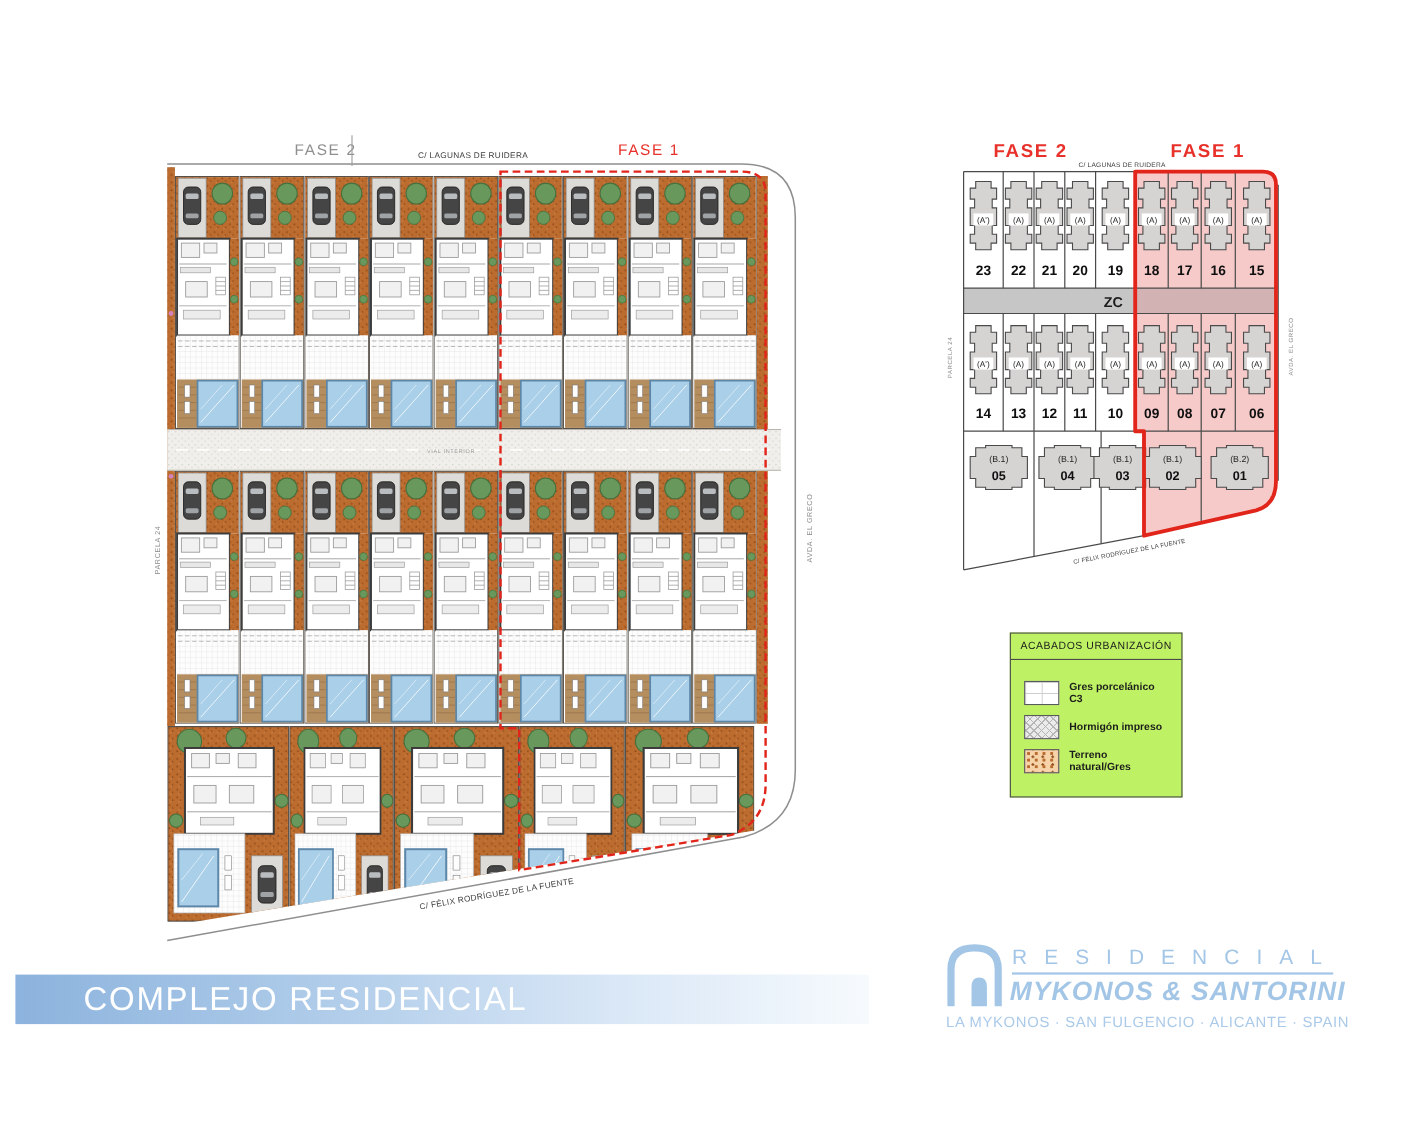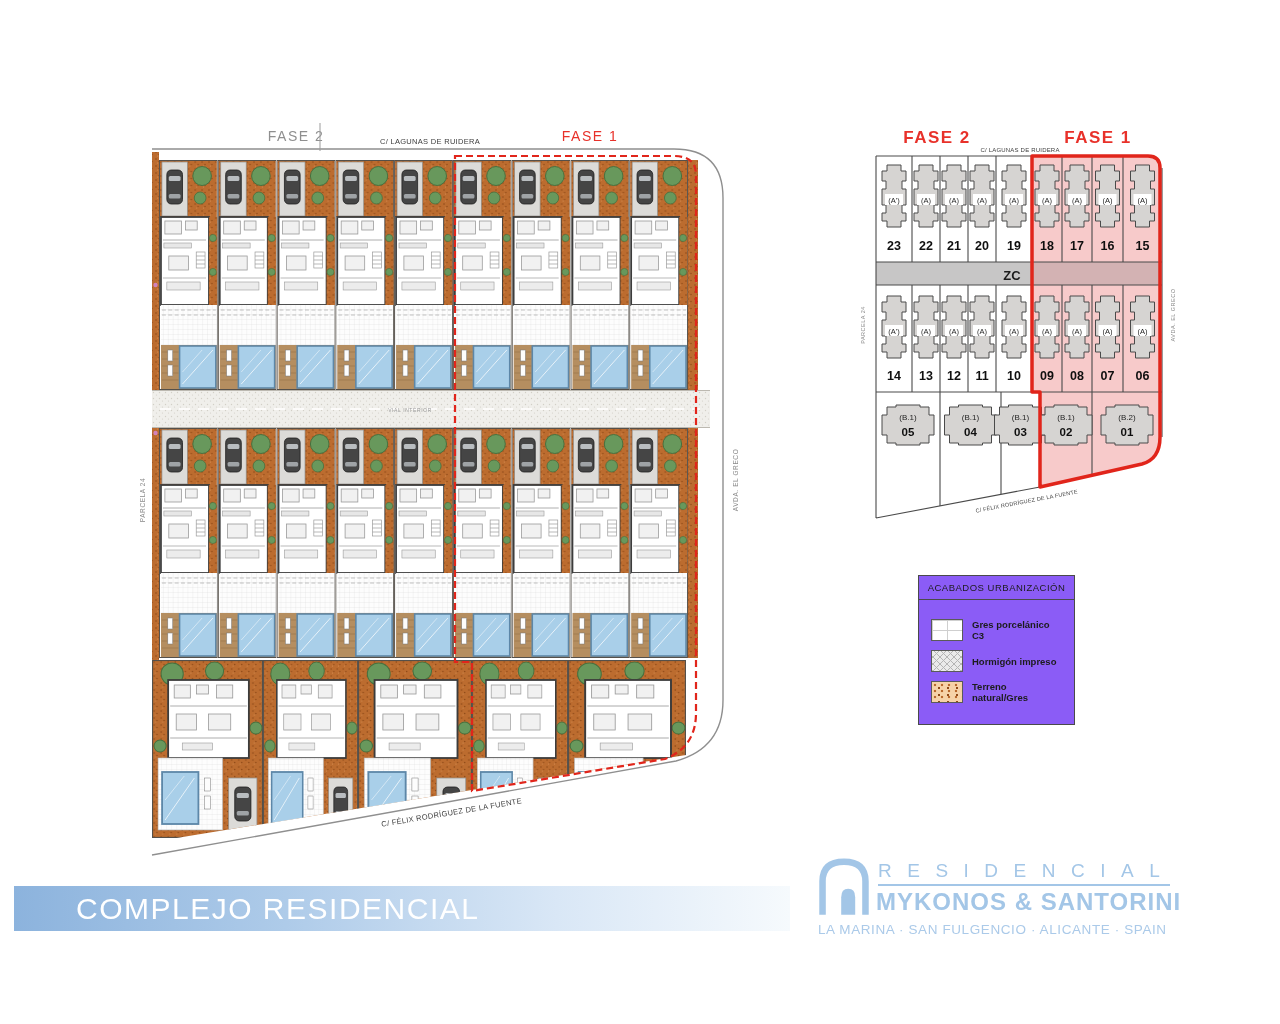--- a/index.html
+++ b/index.html
@@ -16,21 +16,21 @@
   .side-lbl{font-size:6.5px;fill:#8a8a8a;letter-spacing:.6px;text-anchor:middle;}
   .side-lbl-sm{font-size:5.5px;fill:#8a8a8a;letter-spacing:.5px;text-anchor:middle;}
   .road-lbl{font-size:5px;fill:#9a9a9a;letter-spacing:.6px;text-anchor:middle;}
   .zc-lbl{font-size:13px;font-weight:bold;fill:#1c1c1c;text-anchor:middle;}
   .albl{font-size:7.5px;fill:#1f1f1f;text-anchor:middle;}
   .blbl{font-size:8px;fill:#1f1f1f;text-anchor:middle;}
   .num{font-size:12.5px;font-weight:bold;fill:#0f0f0f;text-anchor:middle;}
   .num2{font-size:11.5px;font-weight:bold;fill:#0f0f0f;text-anchor:middle;}
 
   
-  .legend{position:absolute;left:918px;top:575px;width:155px;background:#8b5cf6;
+  .legend{position:absolute;left:918px;top:575px;width:155px;background:#bef264;
           border:1.5px solid #4a4a4a;}
   .legend-title{border-bottom:1.5px solid #4a4a4a;text-align:center;font-size:9.5px;
           letter-spacing:.5px;color:#1c1c1c;padding:6px 2px;}
   .legend-items{padding:10px 10px 12px 12px;}
   .legend-item{display:flex;align-items:center;gap:9px;margin:9px 0;font-size:9.5px;color:#1c1c1c;font-weight:bold;}
   .sw{width:30px;height:20px;border:1px solid #5a5a5a;flex:0 0 auto;}
   .sw-tile{background:
       linear-gradient(#cfcfcf 1px,transparent 1px) 0 0/30px 10px,
       linear-gradient(90deg,#cfcfcf 1px,transparent 1px) 0 0/15px 20px,#fff;}
   .sw-hatch{background:
@@ -40,27 +40,27 @@
       radial-gradient(circle at 3px 3px,#b96a2e 1.3px,transparent 1.6px) 0 0/7px 6px,
       radial-gradient(circle at 5px 4px,#8f4a18 1px,transparent 1.3px) 2px 2px/9px 7px,#f6d3a8;}
 
   
   .banner{position:absolute;left:14px;top:886px;width:776px;height:45px;
       background:linear-gradient(to right,#8cb3dd 0%,#aecbe9 35%,#d9e7f6 70%,#f6fafd 100%);
       display:flex;align-items:center;}
   .banner-text{color:#ffffff;font-size:30px;letter-spacing:1.5px;padding-left:62px;white-space:nowrap;}
 
   
-  .brand{position:absolute;left:810px;top:850px;width:380px;height:100px;color:#a3c6e7;}
+  .brand{position:absolute;left:852px;top:850px;width:380px;height:100px;color:#a3c6e7;}
   .dome{position:absolute;left:6px;top:4px;width:56px;height:62px;}
   .brand-residencial{position:absolute;left:68px;top:10px;font-size:19px;letter-spacing:15.5px;
       color:#a3c6e7;white-space:nowrap;}
   .brand-rule{position:absolute;left:68px;top:34px;width:292px;height:2px;background:#a3c6e7;}
   .brand-name{position:absolute;left:66px;top:38px;font-size:24px;font-weight:700;letter-spacing:1px;
-      color:#a3c6e7;white-space:nowrap;}
+      color:#a3c6e7;white-space:nowrap;font-style:italic;}
   .brand-loc{position:absolute;left:8px;top:72px;font-size:13.5px;letter-spacing:.6px;
       color:#abcae9;white-space:nowrap;}
 </style>
 </head>
 <body>
 
 <div class="page">
 
   <svg viewBox="0 0 620 760" style="position:absolute;left:140px;top:115px;width:620px;height:760px">
     <defs>
@@ -420,16 +420,16 @@
   </div>
 
   <div class="brand">
     <svg class="dome" viewBox="0 0 60 64">
       <path d="M7,64 V28 Q7,7 30,7 Q53,7 53,28 V64" fill="none" stroke="#a3c6e7" stroke-width="7"></path>
       <path d="M27,64 V45 Q27,36 34.5,36 Q42,36 42,45 V64 Z" fill="#a3c6e7"></path>
     </svg>
     <div class="brand-residencial">RESIDENCIAL</div>
     <div class="brand-rule"></div>
     <div class="brand-name">MYKONOS &amp; SANTORINI</div>
-    <div class="brand-loc">LA MARINA · SAN FULGENCIO · ALICANTE · SPAIN</div>
+    <div class="brand-loc">LA MYKONOS · SAN FULGENCIO · ALICANTE · SPAIN</div>
   </div>
 
 </div>
 
 </body></html>

